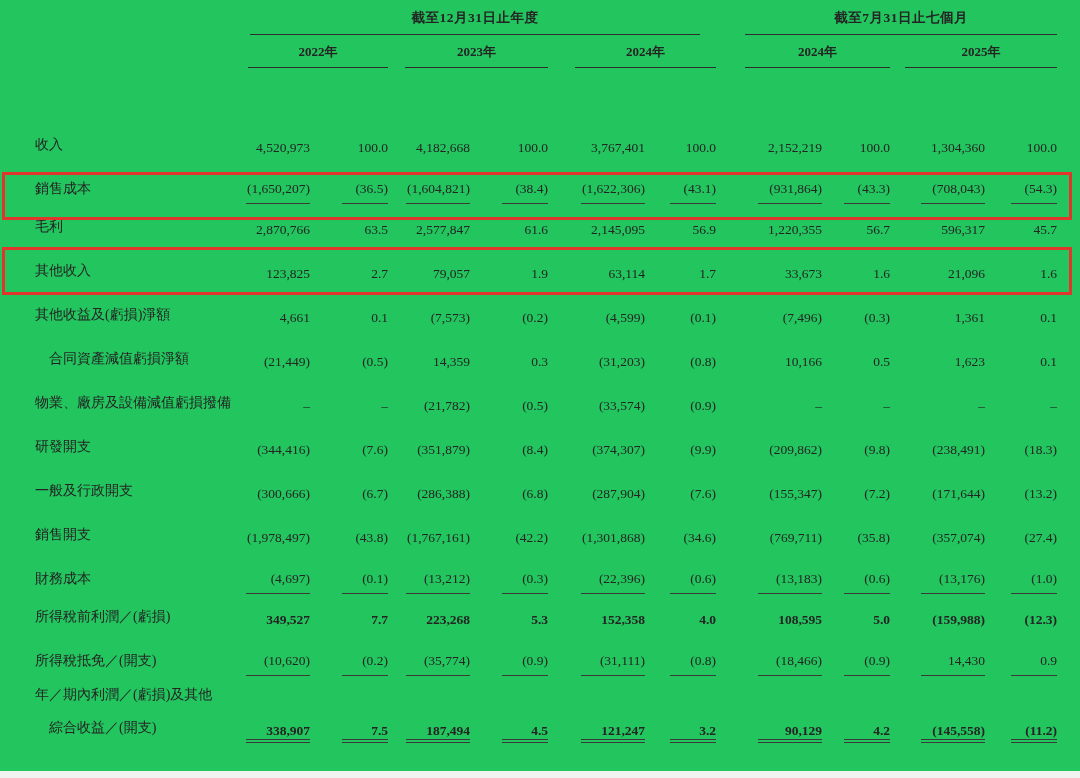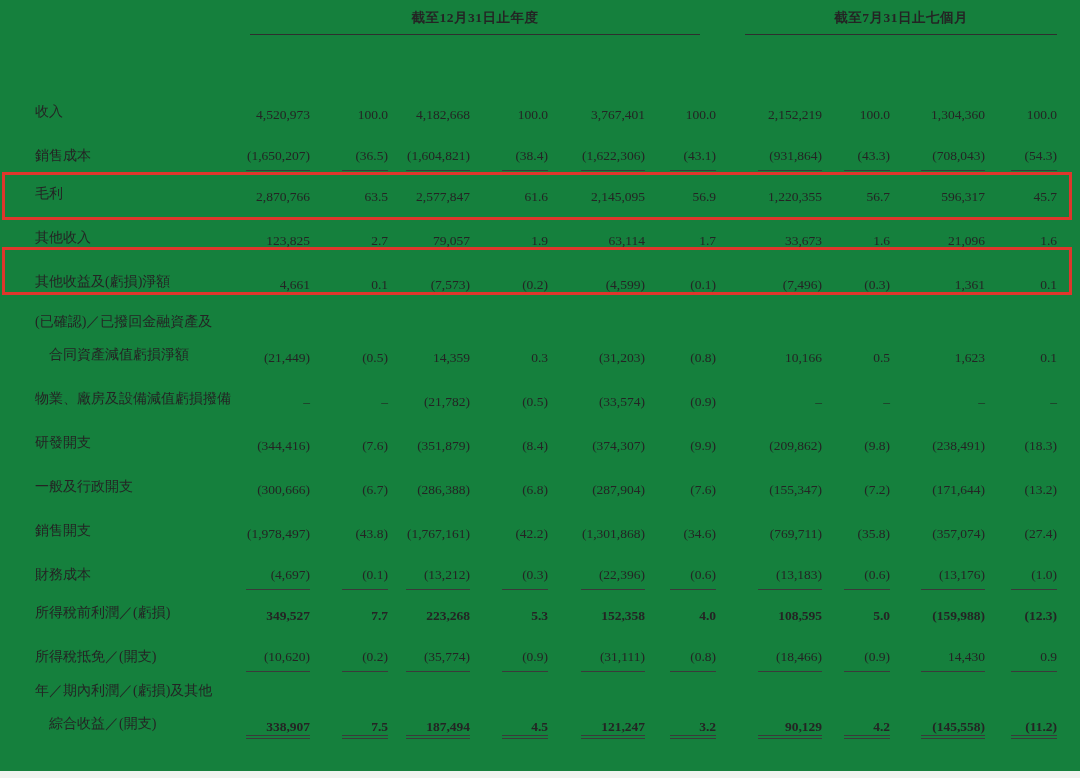--- a/index.html
+++ b/index.html
@@ -1,20 +1,20 @@
 <!DOCTYPE html>
 <html><head>
 <meta charset="utf-8">
 <style>
   html,body{margin:0;padding:0;background:#e9e9e9;}
   #page{
     position:relative;
     width:1080px;height:778px;
     margin:0 auto;
-    background:#15803d;
+    background:#22c55e;
     overflow:hidden;
     color:#242424;
     font-family:"Liberation Serif","DejaVu Serif",serif;
   }
   table.fin{
     table-layout:fixed;
     border-collapse:separate;
     border-spacing:0;
     margin-left:30px;
     width:1027px;
@@ -115,20 +115,38 @@
     <thead>
       <tr>
         <th></th>
         <th colspan="6" class="gcell">
           <div class="gline gl1">截至12月31日止年度</div>
         </th>
         <th colspan="4" class="gcell">
           <div class="gline gl2">截至7月31日止七個月</div>
         </th>
       </tr>
+      <tr>
+        <th></th>
+        <th colspan="2" class="ycell">
+          <div class="yline yl1">2022年</div>
+        </th>
+        <th colspan="2" class="ycell">
+          <div class="yline yl2">2023年</div>
+        </th>
+        <th colspan="2" class="ycell">
+          <div class="yline yl3">2024年</div>
+        </th>
+        <th colspan="2" class="ycell">
+          <div class="yline yl4">2024年</div>
+        </th>
+        <th colspan="2" class="ycell">
+          <div class="yline yl5">2025年</div>
+        </th>
+      </tr>
     </thead>
     <tbody>
         <tr class="spacer">
           <td colspan="11"></td>
         </tr>
         <tr class="">
           <td class="lbl">
             <div class="lblwrap">
               <span class="txt">收入</span>
               <span class="leader"></span>
@@ -210,198 +228,181 @@
           <td class="p"><span class="cv">0.1</span></td>
           <td class="v"><span class="cv">(7,573)</span></td>
           <td class="p"><span class="cv">(0.2)</span></td>
           <td class="v"><span class="cv">(4,599)</span></td>
           <td class="p"><span class="cv">(0.1)</span></td>
           <td class="v"><span class="cv">(7,496)</span></td>
           <td class="p"><span class="cv">(0.3)</span></td>
           <td class="v"><span class="cv">1,361</span></td>
           <td class="p"><span class="cv">0.1</span></td>
         </tr>
+        <tr class="">
+          <td class="lbl">
+            <div class="lblwrap ind">
+              <span class="txt">合同資產減值虧損淨額</span>
+              <span class="leader"></span>
+            </div>
+          </td>
+          <td class="v"><span class="cv">(21,449)</span></td>
+          <td class="p"><span class="cv">(0.5)</span></td>
+          <td class="v"><span class="cv">14,359</span></td>
+          <td class="p"><span class="cv">0.3</span></td>
+          <td class="v"><span class="cv">(31,203)</span></td>
+          <td class="p"><span class="cv">(0.8)</span></td>
+          <td class="v"><span class="cv">10,166</span></td>
+          <td class="p"><span class="cv">0.5</span></td>
+          <td class="v"><span class="cv">1,623</span></td>
+          <td class="p"><span class="cv">0.1</span></td>
+        </tr>
+        <tr class="">
+          <td class="lbl">
+            <div class="lblwrap">
+              <span class="txt">物業、廠房及設備減值虧損撥備</span>
+              <span class="leader"></span>
+            </div>
+          </td>
+          <td class="v"><span class="cv">–</span></td>
+          <td class="p"><span class="cv">–</span></td>
+          <td class="v"><span class="cv">(21,782)</span></td>
+          <td class="p"><span class="cv">(0.5)</span></td>
+          <td class="v"><span class="cv">(33,574)</span></td>
+          <td class="p"><span class="cv">(0.9)</span></td>
+          <td class="v"><span class="cv">–</span></td>
+          <td class="p"><span class="cv">–</span></td>
+          <td class="v"><span class="cv">–</span></td>
+          <td class="p"><span class="cv">–</span></td>
+        </tr>
+        <tr class="">
+          <td class="lbl">
+            <div class="lblwrap">
+              <span class="txt">研發開支</span>
+              <span class="leader"></span>
+            </div>
+          </td>
+          <td class="v"><span class="cv">(344,416)</span></td>
+          <td class="p"><span class="cv">(7.6)</span></td>
+          <td class="v"><span class="cv">(351,879)</span></td>
+          <td class="p"><span class="cv">(8.4)</span></td>
+          <td class="v"><span class="cv">(374,307)</span></td>
+          <td class="p"><span class="cv">(9.9)</span></td>
+          <td class="v"><span class="cv">(209,862)</span></td>
+          <td class="p"><span class="cv">(9.8)</span></td>
+          <td class="v"><span class="cv">(238,491)</span></td>
+          <td class="p"><span class="cv">(18.3)</span></td>
+        </tr>
+        <tr class="">
+          <td class="lbl">
+            <div class="lblwrap">
+              <span class="txt">一般及行政開支</span>
+              <span class="leader"></span>
+            </div>
+          </td>
+          <td class="v"><span class="cv">(300,666)</span></td>
+          <td class="p"><span class="cv">(6.7)</span></td>
+          <td class="v"><span class="cv">(286,388)</span></td>
+          <td class="p"><span class="cv">(6.8)</span></td>
+          <td class="v"><span class="cv">(287,904)</span></td>
+          <td class="p"><span class="cv">(7.6)</span></td>
+          <td class="v"><span class="cv">(155,347)</span></td>
+          <td class="p"><span class="cv">(7.2)</span></td>
+          <td class="v"><span class="cv">(171,644)</span></td>
+          <td class="p"><span class="cv">(13.2)</span></td>
+        </tr>
+        <tr class="">
+          <td class="lbl">
+            <div class="lblwrap">
+              <span class="txt">銷售開支</span>
+              <span class="leader"></span>
+            </div>
+          </td>
+          <td class="v"><span class="cv">(1,978,497)</span></td>
+          <td class="p"><span class="cv">(43.8)</span></td>
+          <td class="v"><span class="cv">(1,767,161)</span></td>
+          <td class="p"><span class="cv">(42.2)</span></td>
+          <td class="v"><span class="cv">(1,301,868)</span></td>
+          <td class="p"><span class="cv">(34.6)</span></td>
+          <td class="v"><span class="cv">(769,711)</span></td>
+          <td class="p"><span class="cv">(35.8)</span></td>
+          <td class="v"><span class="cv">(357,074)</span></td>
+          <td class="p"><span class="cv">(27.4)</span></td>
+        </tr>
+        <tr class="ruled">
+          <td class="lbl">
+            <div class="lblwrap">
+              <span class="txt">財務成本</span>
+              <span class="leader"></span>
+            </div>
+          </td>
+          <td class="v"><span class="cv">(4,697)</span></td>
+          <td class="p"><span class="cv">(0.1)</span></td>
+          <td class="v"><span class="cv">(13,212)</span></td>
+          <td class="p"><span class="cv">(0.3)</span></td>
+          <td class="v"><span class="cv">(22,396)</span></td>
+          <td class="p"><span class="cv">(0.6)</span></td>
+          <td class="v"><span class="cv">(13,183)</span></td>
+          <td class="p"><span class="cv">(0.6)</span></td>
+          <td class="v"><span class="cv">(13,176)</span></td>
+          <td class="p"><span class="cv">(1.0)</span></td>
+        </tr>
+        <tr class="">
+          <td class="lbl">
+            <div class="lblwrap">
+              <span class="txt">所得稅前利潤／(虧損)</span>
+              <span class="leader"></span>
+            </div>
+          </td>
+          <td class="v"><span class="cv b">349,527</span></td>
+          <td class="p"><span class="cv b">7.7</span></td>
+          <td class="v"><span class="cv b">223,268</span></td>
+          <td class="p"><span class="cv b">5.3</span></td>
+          <td class="v"><span class="cv b">152,358</span></td>
+          <td class="p"><span class="cv b">4.0</span></td>
+          <td class="v"><span class="cv b">108,595</span></td>
+          <td class="p"><span class="cv b">5.0</span></td>
+          <td class="v"><span class="cv b">(159,988)</span></td>
+          <td class="p"><span class="cv b">(12.3)</span></td>
+        </tr>
+        <tr class="ruled">
+          <td class="lbl">
+            <div class="lblwrap">
+              <span class="txt">所得稅抵免／(開支)</span>
+              <span class="leader"></span>
+            </div>
+          </td>
+          <td class="v"><span class="cv">(10,620)</span></td>
+          <td class="p"><span class="cv">(0.2)</span></td>
+          <td class="v"><span class="cv">(35,774)</span></td>
+          <td class="p"><span class="cv">(0.9)</span></td>
+          <td class="v"><span class="cv">(31,111)</span></td>
+          <td class="p"><span class="cv">(0.8)</span></td>
+          <td class="v"><span class="cv">(18,466)</span></td>
+          <td class="p"><span class="cv">(0.9)</span></td>
+          <td class="v"><span class="cv">14,430</span></td>
+          <td class="p"><span class="cv">0.9</span></td>
+        </tr>
         <tr class="cont">
           <td class="lbl">
             <div class="lblwrap">
-              <span class="txt">(已確認)／已撥回金融資產及</span>
+              <span class="txt">年／期內利潤／(虧損)及其他</span>
             </div>
           </td>
           <td class="v"></td>
           <td class="p"></td>
           <td class="v"></td>
           <td class="p"></td>
           <td class="v"></td>
           <td class="p"></td>
           <td class="v"></td>
           <td class="p"></td>
           <td class="v"></td>
           <td class="p"></td>
         </tr>
-        <tr class="">
-          <td class="lbl">
-            <div class="lblwrap ind">
-              <span class="txt">合同資產減值虧損淨額</span>
-              <span class="leader"></span>
-            </div>
-          </td>
-          <td class="v"><span class="cv">(21,449)</span></td>
-          <td class="p"><span class="cv">(0.5)</span></td>
-          <td class="v"><span class="cv">14,359</span></td>
-          <td class="p"><span class="cv">0.3</span></td>
-          <td class="v"><span class="cv">(31,203)</span></td>
-          <td class="p"><span class="cv">(0.8)</span></td>
-          <td class="v"><span class="cv">10,166</span></td>
-          <td class="p"><span class="cv">0.5</span></td>
-          <td class="v"><span class="cv">1,623</span></td>
-          <td class="p"><span class="cv">0.1</span></td>
-        </tr>
-        <tr class="">
-          <td class="lbl">
-            <div class="lblwrap">
-              <span class="txt">物業、廠房及設備減值虧損撥備</span>
-              <span class="leader"></span>
-            </div>
-          </td>
-          <td class="v"><span class="cv">–</span></td>
-          <td class="p"><span class="cv">–</span></td>
-          <td class="v"><span class="cv">(21,782)</span></td>
-          <td class="p"><span class="cv">(0.5)</span></td>
-          <td class="v"><span class="cv">(33,574)</span></td>
-          <td class="p"><span class="cv">(0.9)</span></td>
-          <td class="v"><span class="cv">–</span></td>
-          <td class="p"><span class="cv">–</span></td>
-          <td class="v"><span class="cv">–</span></td>
-          <td class="p"><span class="cv">–</span></td>
-        </tr>
-        <tr class="">
-          <td class="lbl">
-            <div class="lblwrap">
-              <span class="txt">研發開支</span>
-              <span class="leader"></span>
-            </div>
-          </td>
-          <td class="v"><span class="cv">(344,416)</span></td>
-          <td class="p"><span class="cv">(7.6)</span></td>
-          <td class="v"><span class="cv">(351,879)</span></td>
-          <td class="p"><span class="cv">(8.4)</span></td>
-          <td class="v"><span class="cv">(374,307)</span></td>
-          <td class="p"><span class="cv">(9.9)</span></td>
-          <td class="v"><span class="cv">(209,862)</span></td>
-          <td class="p"><span class="cv">(9.8)</span></td>
-          <td class="v"><span class="cv">(238,491)</span></td>
-          <td class="p"><span class="cv">(18.3)</span></td>
-        </tr>
-        <tr class="">
-          <td class="lbl">
-            <div class="lblwrap">
-              <span class="txt">一般及行政開支</span>
-              <span class="leader"></span>
-            </div>
-          </td>
-          <td class="v"><span class="cv">(300,666)</span></td>
-          <td class="p"><span class="cv">(6.7)</span></td>
-          <td class="v"><span class="cv">(286,388)</span></td>
-          <td class="p"><span class="cv">(6.8)</span></td>
-          <td class="v"><span class="cv">(287,904)</span></td>
-          <td class="p"><span class="cv">(7.6)</span></td>
-          <td class="v"><span class="cv">(155,347)</span></td>
-          <td class="p"><span class="cv">(7.2)</span></td>
-          <td class="v"><span class="cv">(171,644)</span></td>
-          <td class="p"><span class="cv">(13.2)</span></td>
-        </tr>
-        <tr class="">
-          <td class="lbl">
-            <div class="lblwrap">
-              <span class="txt">銷售開支</span>
-              <span class="leader"></span>
-            </div>
-          </td>
-          <td class="v"><span class="cv">(1,978,497)</span></td>
-          <td class="p"><span class="cv">(43.8)</span></td>
-          <td class="v"><span class="cv">(1,767,161)</span></td>
-          <td class="p"><span class="cv">(42.2)</span></td>
-          <td class="v"><span class="cv">(1,301,868)</span></td>
-          <td class="p"><span class="cv">(34.6)</span></td>
-          <td class="v"><span class="cv">(769,711)</span></td>
-          <td class="p"><span class="cv">(35.8)</span></td>
-          <td class="v"><span class="cv">(357,074)</span></td>
-          <td class="p"><span class="cv">(27.4)</span></td>
-        </tr>
-        <tr class="ruled">
-          <td class="lbl">
-            <div class="lblwrap">
-              <span class="txt">財務成本</span>
-              <span class="leader"></span>
-            </div>
-          </td>
-          <td class="v"><span class="cv">(4,697)</span></td>
-          <td class="p"><span class="cv">(0.1)</span></td>
-          <td class="v"><span class="cv">(13,212)</span></td>
-          <td class="p"><span class="cv">(0.3)</span></td>
-          <td class="v"><span class="cv">(22,396)</span></td>
-          <td class="p"><span class="cv">(0.6)</span></td>
-          <td class="v"><span class="cv">(13,183)</span></td>
-          <td class="p"><span class="cv">(0.6)</span></td>
-          <td class="v"><span class="cv">(13,176)</span></td>
-          <td class="p"><span class="cv">(1.0)</span></td>
-        </tr>
-        <tr class="">
-          <td class="lbl">
-            <div class="lblwrap">
-              <span class="txt">所得稅前利潤／(虧損)</span>
-              <span class="leader"></span>
-            </div>
-          </td>
-          <td class="v"><span class="cv b">349,527</span></td>
-          <td class="p"><span class="cv b">7.7</span></td>
-          <td class="v"><span class="cv b">223,268</span></td>
-          <td class="p"><span class="cv b">5.3</span></td>
-          <td class="v"><span class="cv b">152,358</span></td>
-          <td class="p"><span class="cv b">4.0</span></td>
-          <td class="v"><span class="cv b">108,595</span></td>
-          <td class="p"><span class="cv b">5.0</span></td>
-          <td class="v"><span class="cv b">(159,988)</span></td>
-          <td class="p"><span class="cv b">(12.3)</span></td>
-        </tr>
-        <tr class="ruled">
-          <td class="lbl">
-            <div class="lblwrap">
-              <span class="txt">所得稅抵免／(開支)</span>
-              <span class="leader"></span>
-            </div>
-          </td>
-          <td class="v"><span class="cv">(10,620)</span></td>
-          <td class="p"><span class="cv">(0.2)</span></td>
-          <td class="v"><span class="cv">(35,774)</span></td>
-          <td class="p"><span class="cv">(0.9)</span></td>
-          <td class="v"><span class="cv">(31,111)</span></td>
-          <td class="p"><span class="cv">(0.8)</span></td>
-          <td class="v"><span class="cv">(18,466)</span></td>
-          <td class="p"><span class="cv">(0.9)</span></td>
-          <td class="v"><span class="cv">14,430</span></td>
-          <td class="p"><span class="cv">0.9</span></td>
-        </tr>
-        <tr class="cont">
-          <td class="lbl">
-            <div class="lblwrap">
-              <span class="txt">年／期內利潤／(虧損)及其他</span>
-            </div>
-          </td>
-          <td class="v"></td>
-          <td class="p"></td>
-          <td class="v"></td>
-          <td class="p"></td>
-          <td class="v"></td>
-          <td class="p"></td>
-          <td class="v"></td>
-          <td class="p"></td>
-          <td class="v"></td>
-          <td class="p"></td>
-        </tr>
         <tr class="last">
           <td class="lbl">
             <div class="lblwrap ind">
               <span class="txt">綜合收益／(開支)</span>
               <span class="leader"></span>
             </div>
           </td>
           <td class="v"><span class="cv b uu">338,907</span></td>
           <td class="p"><span class="cv b uu">7.5</span></td>
           <td class="v"><span class="cv b uu">187,494</span></td>

